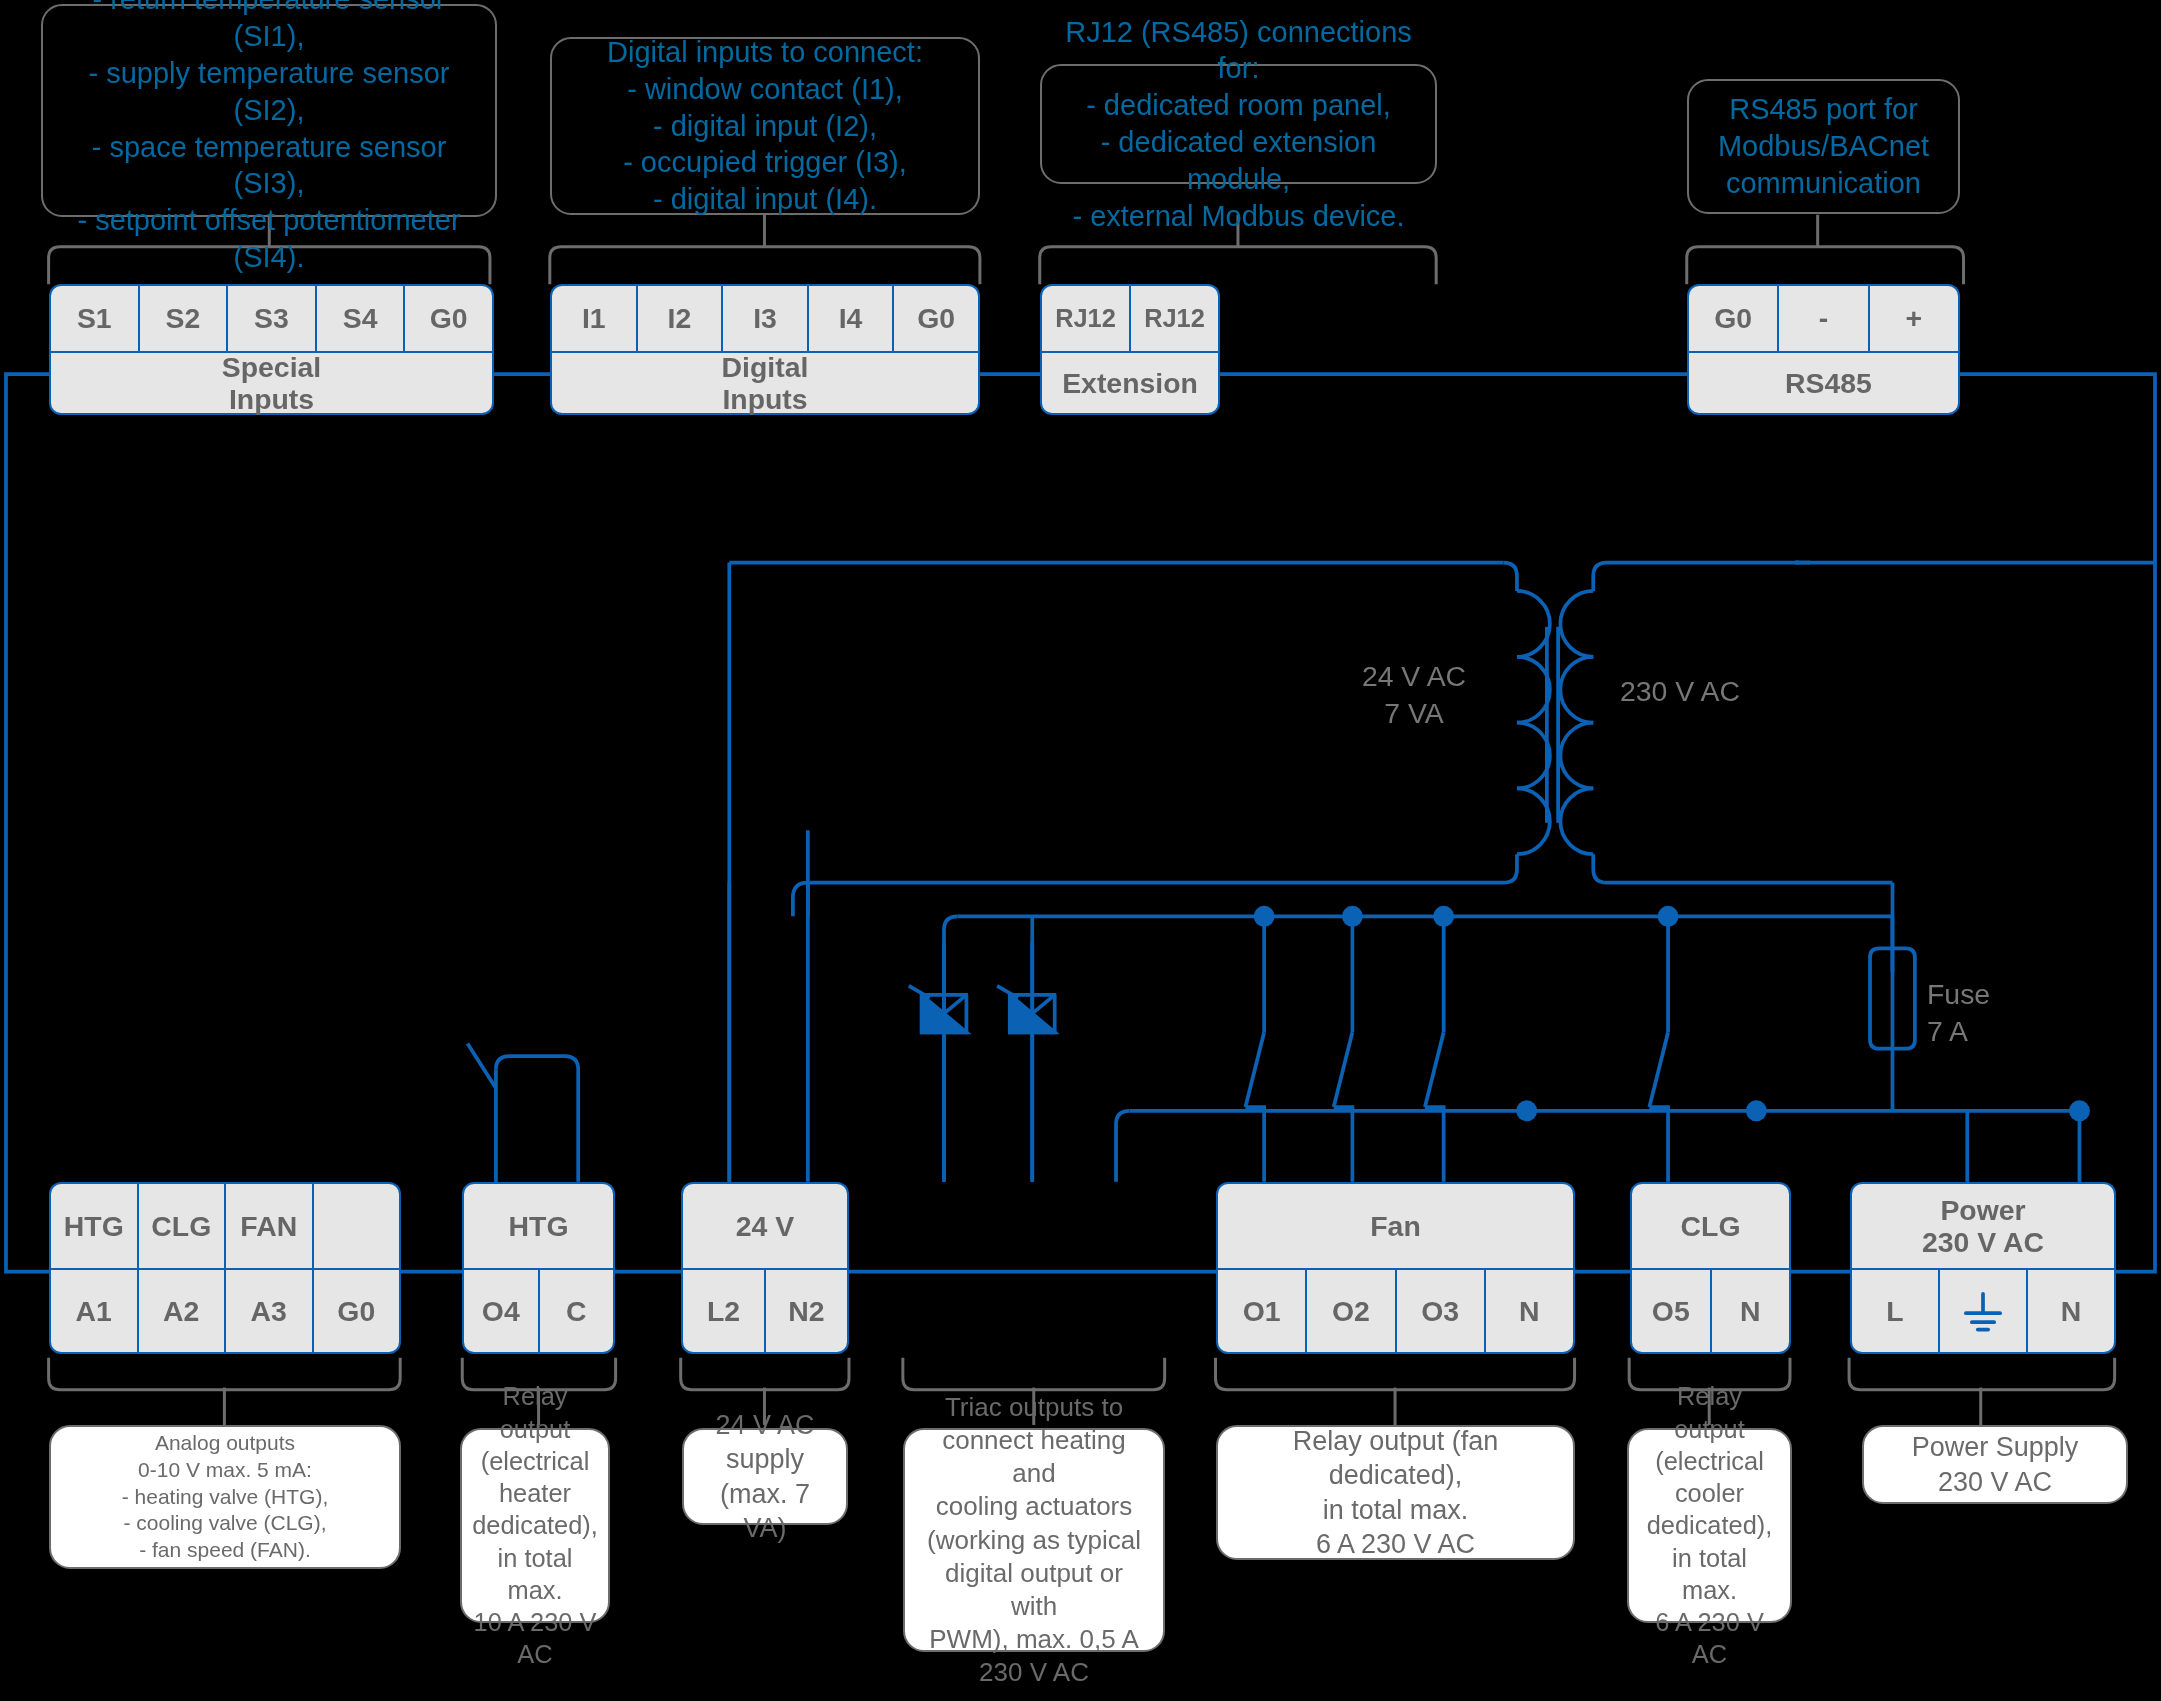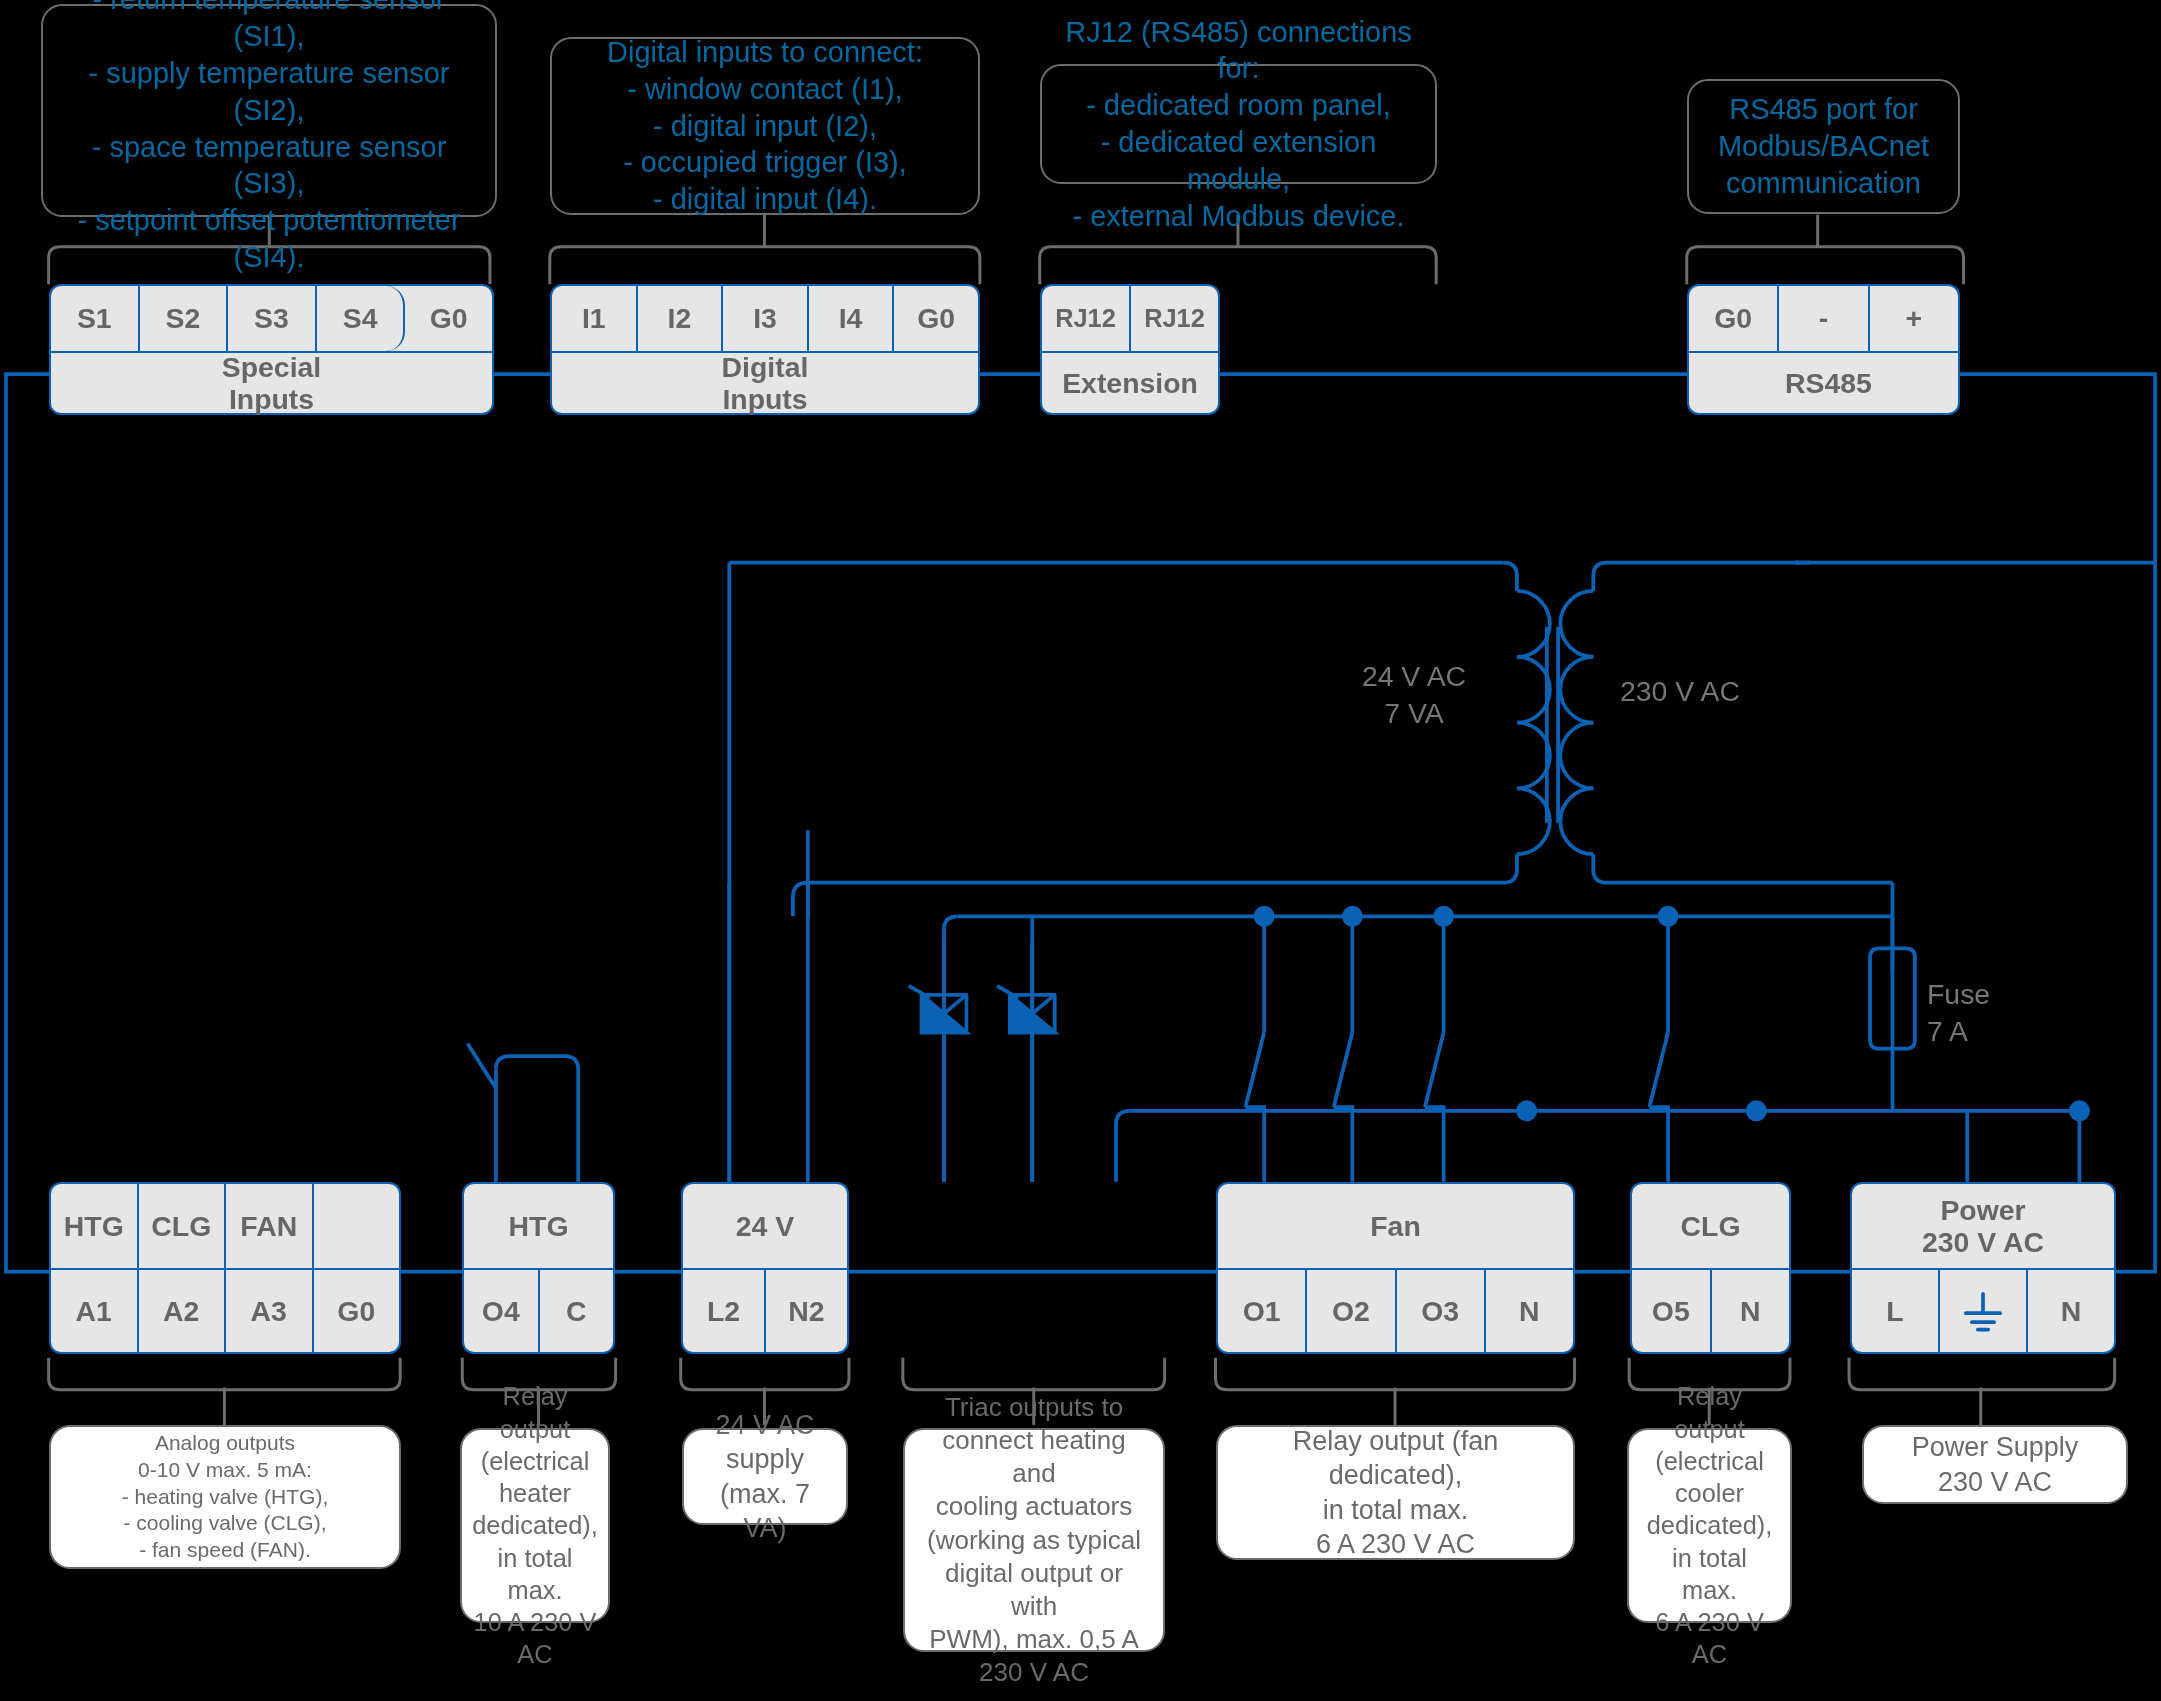--- a/index.html
+++ b/index.html
@@ -230,21 +230,21 @@
 
   <div class="note" style="left:1687px; top:79px; width:273px; height:135px;">RS485 port for
 Modbus/BACnet
 communication</div>
 
   <div class="tblock top" style="left:49px; top:284px; width:445px;">
     <div class="trow pins" style="height:67px;">
       <div class="cell" style="flex:1;">S1</div>
       <div class="cell" style="flex:1;">S2</div>
       <div class="cell" style="flex:1;">S3</div>
-      <div class="cell" style="flex:1;border-radius:19px;">S4</div>
+      <div class="cell" style="flex:1;">S4</div>
       <div class="cell" style="flex:1;">G0</div>
     </div>
     <div class="trow label" style="height:64px;">
       <div class="cell" style="flex:1; white-space:pre-line;">Special
 Inputs</div>
     </div>
   </div>
 
   <div class="tblock top" style="left:550px; top:284px; width:430px;">
     <div class="trow pins" style="height:67px;">

